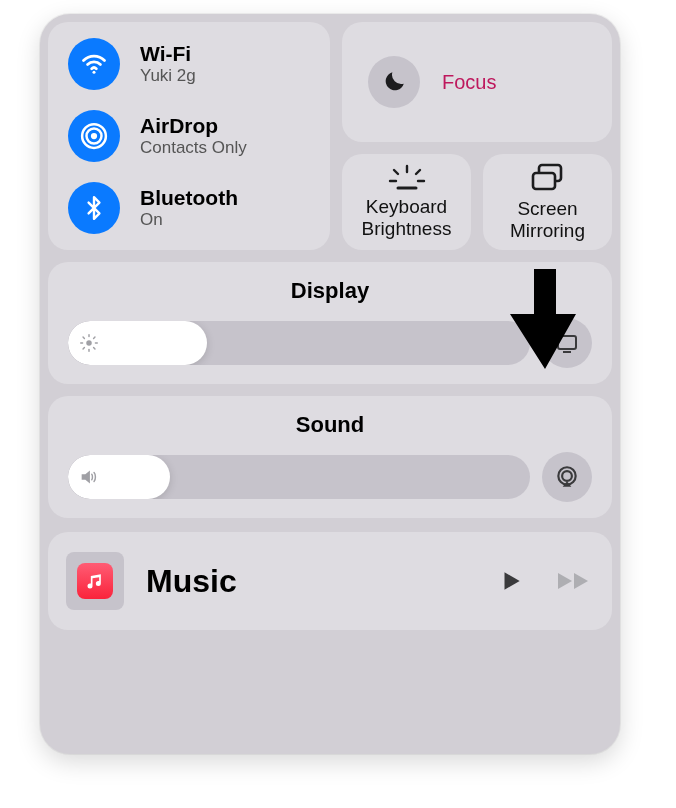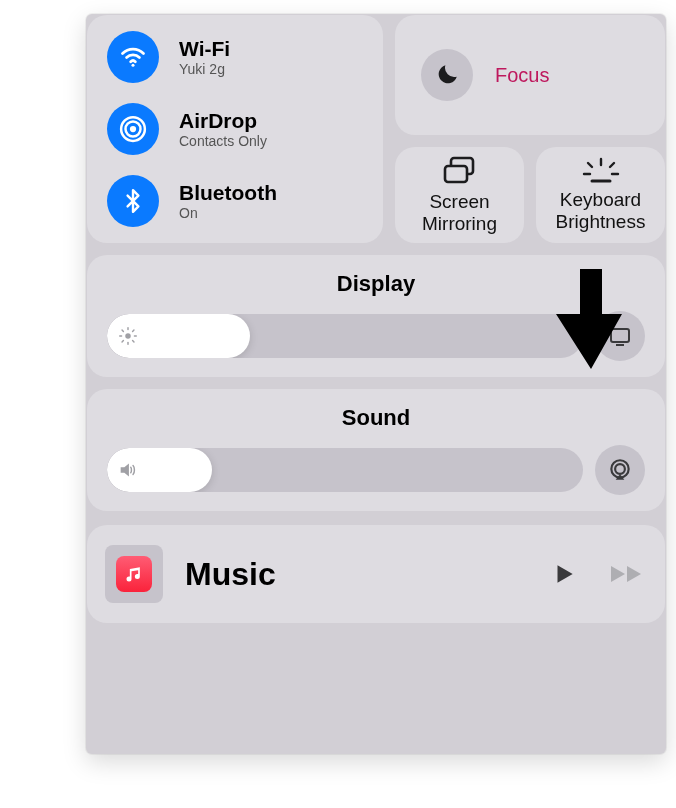--- a/index.html
+++ b/index.html
@@ -1,28 +1,28 @@
 <!DOCTYPE html>
 <html><head>
   <meta charset="utf-8">
   <style>
     * { margin:0; padding:0; box-sizing:border-box; font-family:-apple-system,BlinkMacSystemFont,"SF Pro Text","Helvetica Neue",sans-serif; }
     body { background:#fff; width:676px; height:808px; padding:14px 40px; }
-    .cc { width:580px; height:740px; background:#d2cfd5; border-radius:6px; padding:1px;
-          box-shadow:0 8px 24px rgba(0,0,0,.15),0 0 0 1px rgba(0,0,0,.05); position:relative;margin-left:46px;}
+    .cc { width:580px; height:740px; background:#d2cfd5; border-radius:30px; padding:8px;
+          box-shadow:0 8px 24px rgba(0,0,0,.15),0 0 0 1px rgba(0,0,0,.05); position:relative;}
     .row { display:flex; gap:12px; }
     .tile { background:#dedce1; border-radius:20px; }
     .conn { flex:1; padding:16px 20px; display:flex; flex-direction:column; gap:20px; }
     .conn-item { display:flex; align-items:center; gap:20px; cursor:pointer; }
     .icon-circle { width:52px; height:52px; border-radius:50%; display:flex; align-items:center; justify-content:center; flex-shrink:0; }
     .blue { background:#0a7aff; }
     .grey-circle { background:#c6c3cb; }
     .conn-txt { display:flex; flex-direction:column; }
     .conn-title { font-size:21px; font-weight:600; color:#000; line-height:1.15;}
-    .conn-sub { font-size:14px; font-weight:400; color:#555; }
+    .conn-sub { font-size:17px; font-weight:400; color:#555; }
     .rcol { width:270px; display:flex; flex-direction:column; gap:12px; }
     .focus { height:120px; display:flex; align-items:center; gap:22px; padding:0 26px; cursor:pointer;}
     .focus-label{ font-size:20px; font-weight:400; color:#be185d;}
     .mini-row { flex:1; display:flex; gap:12px; }
     .mini { flex:1; display:flex; flex-direction:column; align-items:center; justify-content:center;
             padding:8px; cursor:pointer; text-align:center; }
     .mini-label { font-size:19px; font-weight:400; color:#111; line-height:1.15; margin-top:4px;}
     .sect { background:#dedce1; border-radius:20px; padding:16px 20px; margin-top:12px;}
     .sect-h { font-size:22px; font-weight:600; color:#000; margin-bottom:14px;text-align:center;}
     .srow{ display:flex; align-items:center; gap:12px;}
@@ -101,39 +101,39 @@
           <svg width="26" height="26" viewBox="0 0 24 24" fill="#1c1c1e">
             <path d="M21 13.5A8.5 8.5 0 0 1 10.5 3 8.5 8.5 0 1 0 21 13.5z"></path>
           </svg>
         </div>
         <span class="focus-label">Focus</span>
       </div>
 
       <div class="mini-row">
 
         <div class="tile mini">
-          <svg width="40" height="32" viewBox="0 0 40 32" fill="none" stroke="#1c1c1e" stroke-width="2.6">
-            <rect x="11" y="3" width="22" height="16" rx="3"></rect>
-            <rect x="5" y="11" width="22" height="16" rx="3" fill="#dedce1"></rect>
-          </svg>
-          <span class="mini-label">Screen Mirroring</span>
-        </div>
-
-        <div class="tile mini">
           <svg width="42" height="28" viewBox="0 0 42 28">
             <g stroke="#1c1c1e" stroke-width="2.4" stroke-linecap="round">
               <line x1="21" y1="2" x2="21" y2="8"></line>
               <line x1="8" y1="6" x2="12" y2="10"></line>
               <line x1="34" y1="6" x2="30" y2="10"></line>
               <line x1="4" y1="17" x2="10" y2="17"></line>
               <line x1="38" y1="17" x2="32" y2="17"></line>
             </g>
             <line x1="12" y1="24" x2="30" y2="24" stroke="#1c1c1e" stroke-width="3" stroke-linecap="round"></line>
           </svg>
           <span class="mini-label">Keyboard Brightness</span>
+        </div>
+
+        <div class="tile mini">
+          <svg width="40" height="32" viewBox="0 0 40 32" fill="none" stroke="#1c1c1e" stroke-width="2.6">
+            <rect x="11" y="3" width="22" height="16" rx="3"></rect>
+            <rect x="5" y="11" width="22" height="16" rx="3" fill="#dedce1"></rect>
+          </svg>
+          <span class="mini-label">Screen Mirroring</span>
         </div>
       </div>
     </div>
   </div>
 
   <div class="sect">
     <div class="sect-h">Display</div>
     <div class="srow">
       <div class="track">
         <div class="fill" id="display-fill" style="width: 30%;">

